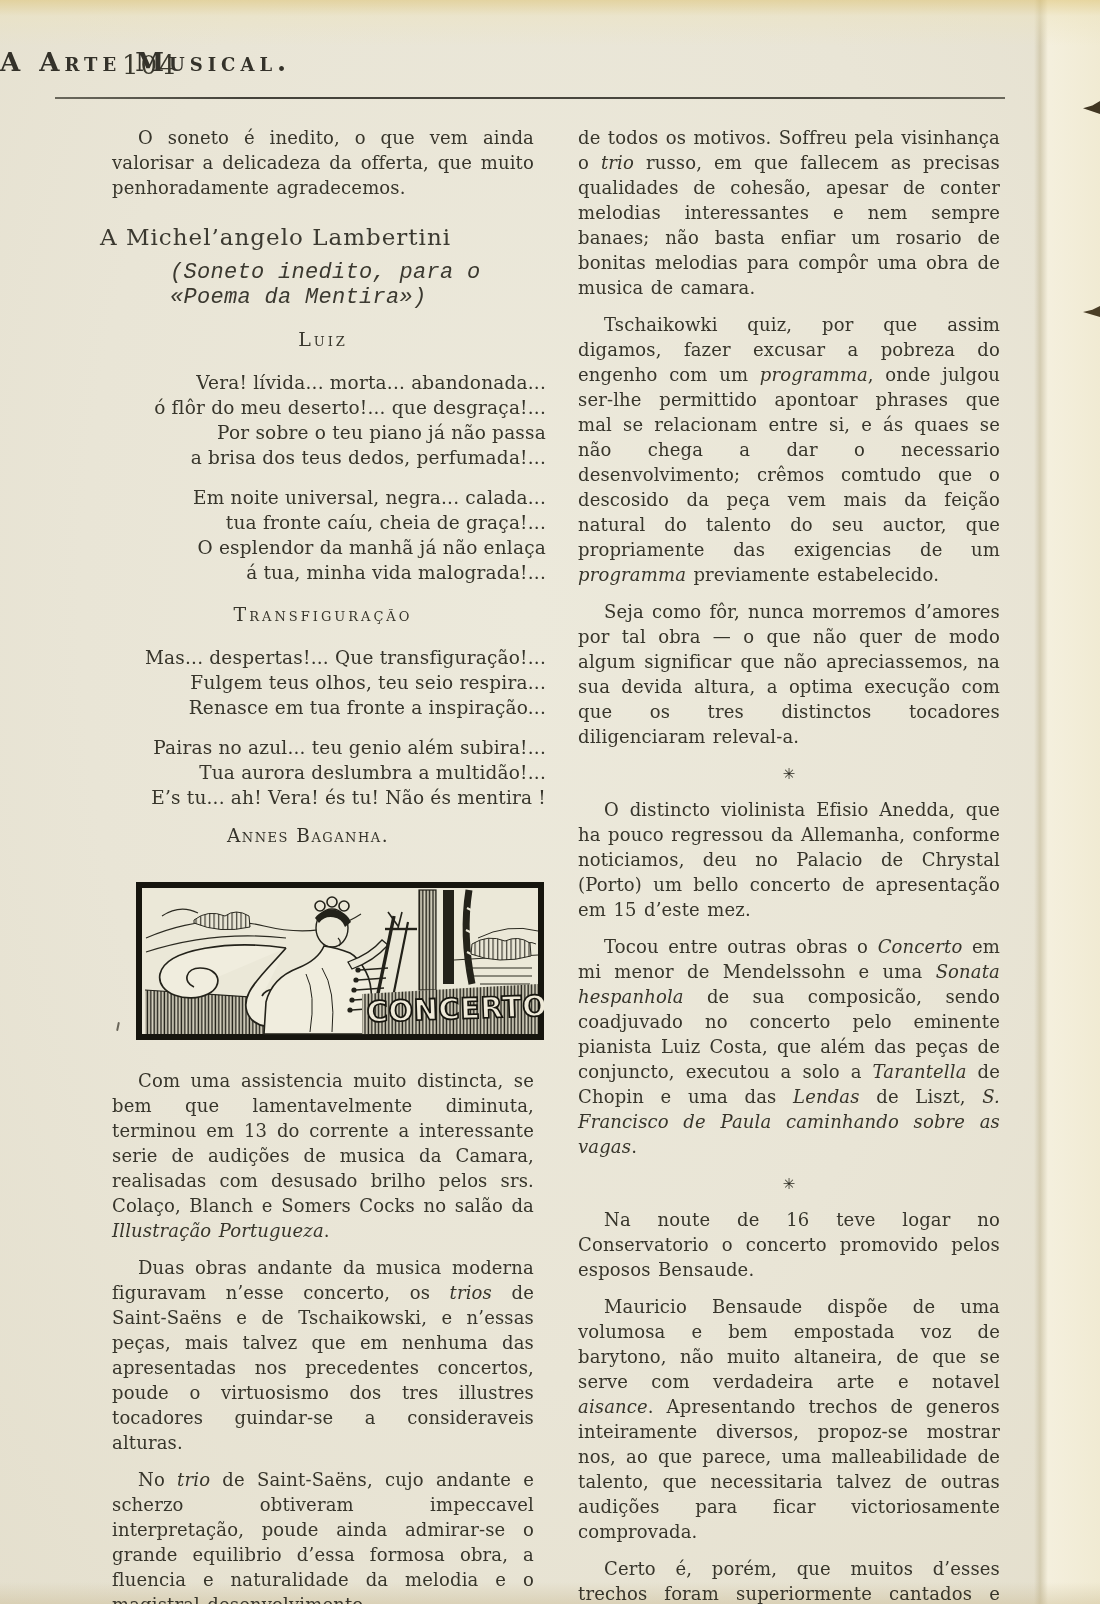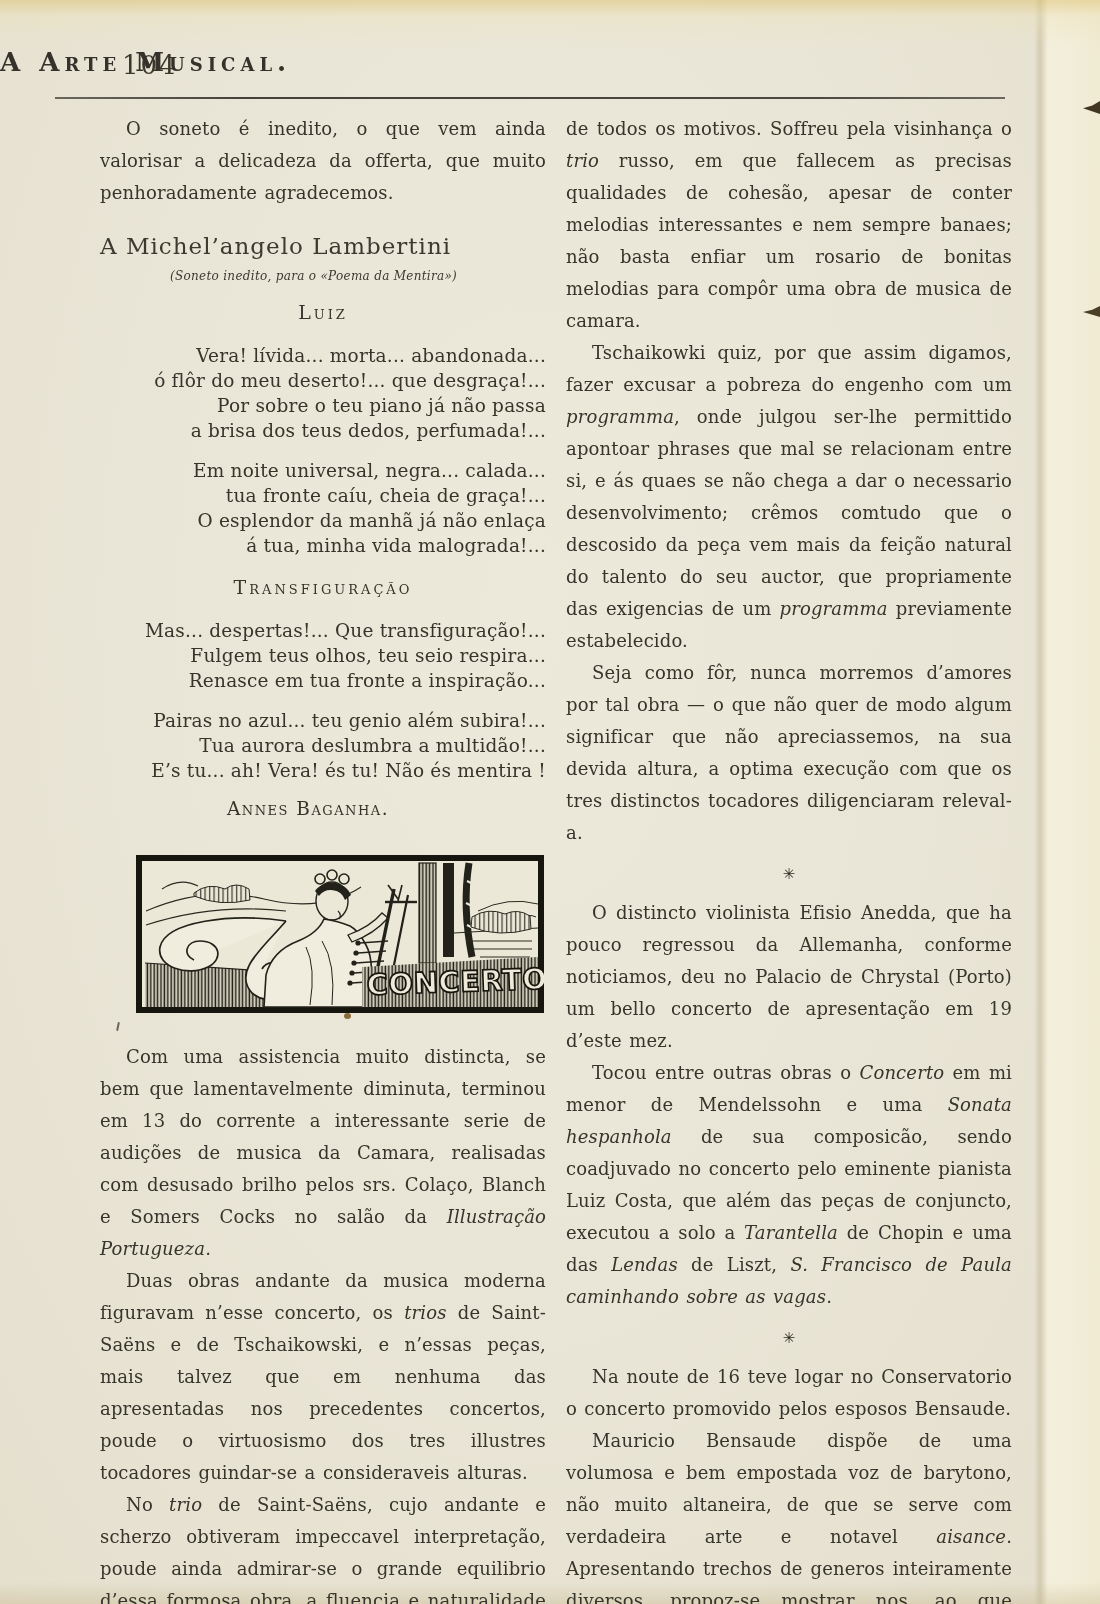--- a/index.html
+++ b/index.html
@@ -59,44 +59,45 @@
     top: 113px;
     left: 100px;
     width: 912px;
     display: flex;
     gap: 20px;
     align-items: flex-start;
   }
   .col { width: 446px; }
 
   p.body {
-    margin: 0;
+    margin: 12px;
     font-size: 18px;
-    line-height: 32px;
+    line-height: 25px;
     text-align: justify;
     letter-spacing: 0.15px;
     word-spacing: 1.5px;
     color: #37352b;
   }
   p.body.ind { text-indent: 26px; }
 
   .dedication {
     margin: 24px 0 8px 0;
     font-size: 23px;
     font-weight: normal;
     letter-spacing: 1px;
     color: #3b3930;
   }
   .subtitle {
     margin: 10px 0 16px 0;
     padding-left: 70px;
     font-style: italic;
-    font-size: 12px;
+    font-size: 22px;
     letter-spacing: 0.3px;
     color: #3b3930;
+    font-family: Liberation Mono, monospace;
   }
   .poem-title {
     margin: 18px 0 20px 0;
     text-align: center;
     font-weight: normal;
     font-variant: small-caps;
     font-size: 19px;
     letter-spacing: 3px;
     color: #37352b;
   }
@@ -287,21 +288,21 @@
       <p class="body ind"><span>No </span><i>trio</i><span> de Saint-Saëns, cujo andante e scherzo obtiveram impeccavel interpretação, poude ainda admirar-se o grande equilibrio d’essa formosa obra, a fluencia e naturalidade da melodia e o magistral desenvolvimento</span></p>
     </section>
 
     <section class="col">
       <p class="body"><span>de todos os motivos. Soffreu pela visinhança o </span><i>trio</i><span> russo, em que fallecem as precisas qualidades de cohesão, apesar de conter melodias interessantes e nem sempre banaes; não basta enfiar um rosario de bonitas melodias para compôr uma obra de musica de camara.</span></p>
       <p class="body ind"><span>Tschaikowki quiz, por que assim digamos, fazer excusar a pobreza do engenho com um </span><i>programma</i><span>, onde julgou ser-lhe permittido apontoar phrases que mal se relacionam entre si, e ás quaes se não chega a dar o necessario desenvolvimento; crêmos comtudo que o descosido da peça vem mais da feição natural do talento do seu auctor, que propriamente das exigencias de um </span><i>programma</i><span> previamente estabelecido.</span></p>
       <p class="body ind"><span>Seja como fôr, nunca morremos d’amores por tal obra — o que não quer de modo algum significar que não apreciassemos, na sua devida altura, a optima execução com que os tres distinctos tocadores diligenciaram releval-a.</span></p>
 
       <div class="star-sep">✳</div>
 
-      <p class="body ind"><span>O distincto violinista Efisio Anedda, que ha pouco regressou da Allemanha, conforme noticiamos, deu no Palacio de Chrystal (Porto) um bello concerto de apresentação em 19 d’este mez.</span></p>
+      <p class="body ind"><span>O distincto violinista Efisio Anedda, que ha pouco regressou da Allemanha, conforme noticiamos, deu no Palacio de Chrystal (Porto) um bello concerto de apresentação em 15 d’este mez.</span></p>
       <p class="body ind"><span>Tocou entre outras obras o </span><i>Concerto</i><span> em mi menor de Mendelssohn e uma </span><i>Sonata hespanhola</i><span> de sua composicão, sendo coadjuvado no concerto pelo eminente pianista Luiz Costa, que além das peças de conjuncto, executou a solo a </span><i>Tarantella</i><span> de Chopin e uma das </span><i>Lendas</i><span> de Liszt, </span><i>S. Francisco de Paula caminhando sobre as vagas</i><span>.</span></p>
 
       <div class="star-sep">✳</div>
 
       <p class="body ind"><span>Na noute de 16 teve logar no Conservatorio o concerto promovido pelos esposos Bensaude.</span></p>
       <p class="body ind"><span>Mauricio Bensaude dispõe de uma volumosa e bem empostada voz de barytono, não muito altaneira, de que se serve com verdadeira arte e notavel </span><i>aisance</i><span>. Apresentando trechos de generos inteiramente diversos, propoz-se mostrar nos, ao que parece, uma malleabilidade de talento, que necessitaria talvez de outras audições para ficar victoriosamente comprovada.</span></p>
       <p class="body ind"><span>Certo é, porém, que muitos d’esses trechos foram superiormente cantados e alguns até de uma fórma impressionante, como a melo-</span></p>
     </section>
 
   </main>

